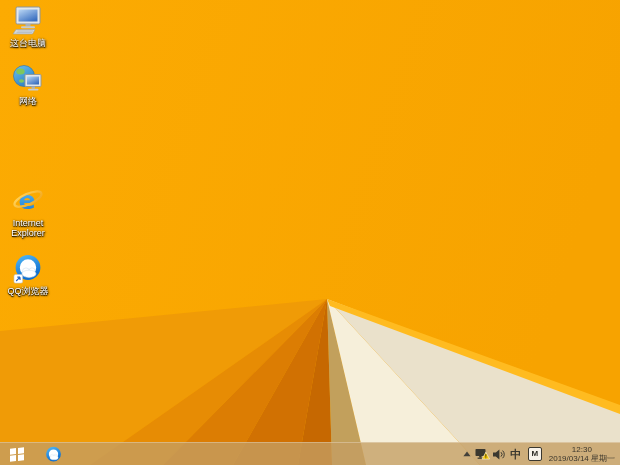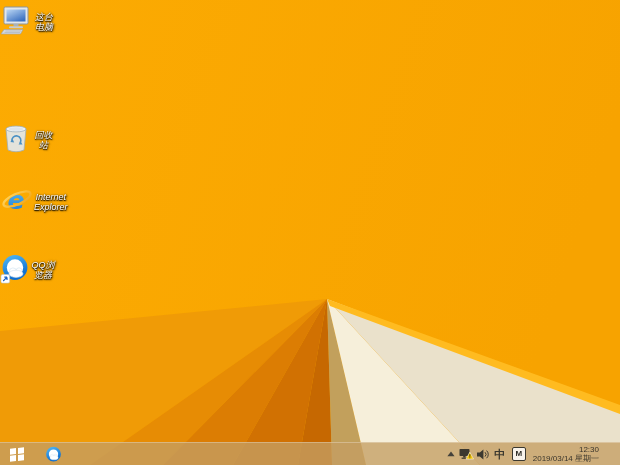--- a/index.html
+++ b/index.html
@@ -5,22 +5,22 @@
   html,body{margin:0;padding:0;background:#222;}
   .screen{
     position:relative;width:620px;height:465px;overflow:hidden;
     font-family:"Liberation Sans", sans-serif;
     -webkit-user-select:none;user-select:none;
   }
   .wallpaper{position:absolute;inset:0;z-index:0;}
   
   .icon-item{
     position:absolute;left:0;width:56px;
-    display:flex;flex-direction:row;align-items:center;
-    cursor:default;z-index:2;font-style:italic;
+    display:flex;flex-direction:column;align-items:center;
+    cursor:default;z-index:2;
   }
   .icon-art{width:34px;height:30px;display:flex;align-items:center;justify-content:center;}
   .icon-label{
     margin-top:2px;max-width:56px;text-align:center;
     font-size:9px;line-height:10px;color:#ffffff;
     text-shadow:0 1px 1px rgba(0,0,0,.9),0 0 2px rgba(0,0,0,.65),1px 1px 2px rgba(0,0,0,.8);
   }
   
   .taskbar{
     position:absolute;left:0;right:0;bottom:0;height:22px;z-index:5;
@@ -39,21 +39,21 @@
   .chevron{width:14px;}
   .tray-ico{width:17px;}
   .ime-mode{width:16px;font-size:11px;font-weight:600;color:#3b382f;line-height:22px;text-align:center;}
   .ime-badge{
     width:12px;height:12px;margin-left:4px;border:1.2px solid #3b382f;border-radius:2px;
     background:rgba(255,255,255,0.85);
     font-size:8px;font-weight:bold;color:#2f2d27;
     display:flex;align-items:center;justify-content:center;line-height:1;
   }
   .clock{
-    margin-left:7px;margin-right:21px;text-align:right;
+    margin-left:7px;margin-right:5px;text-align:center;
     font-size:8px;line-height:9.5px;color:#3a352b;cursor:default;white-space:nowrap;
   }
 </style>
 </head>
 <body>
 
 <div class="screen">
 
   <svg class="wallpaper" viewBox="0 0 620 465" width="620" height="465">
     <defs>
@@ -105,34 +105,36 @@
         <rect x="13.5" y="18" width="5" height="2.4" fill="#AAB2B8"></rect>
         <rect x="9" y="20.2" width="14" height="2" rx="1" fill="#C6CCD1"></rect>
         <polygon points="4,23.5 23,23.5 20.5,28 1,28" fill="#D4D9DC" stroke="#9AA1A7" stroke-width="0.6"></polygon>
         <line x1="5.5" y1="25" x2="21" y2="25" stroke="#AEB5BA" stroke-width="0.7"></line>
         <line x1="4.5" y1="26.5" x2="20" y2="26.5" stroke="#AEB5BA" stroke-width="0.7"></line>
       </svg>
     </div>
     <div class="icon-label">这台电脑</div>
   </div>
 
-
-  <div class="icon-item" style="top:124px">
-    <div class="icon-art">
-      <svg viewBox="0 0 30 30" width="30" height="30">
-        <path d="M5,5 L25,5 L23,26 Q15,29.5 7,26 Z" fill="rgba(226,232,238,0.92)" stroke="#9FB0BA" stroke-width="0.8"></path>
-        <ellipse cx="15" cy="5" rx="10" ry="2.9" fill="#EEF2F5" stroke="#9FB0BA" stroke-width="0.8"></ellipse>
-        <ellipse cx="15" cy="5" rx="7.3" ry="1.8" fill="#DDE4EA"></ellipse>
-        <path d="M11,17.5 a4.5,4.5 0 1 1 8,1.6" stroke="#4A90C4" stroke-width="1.6" fill="none"></path>
-        <polygon points="19.6,17.2 21.5,20.6 17.6,20.6" fill="#4A90C4"></polygon>
-        <polygon points="11.6,15 9.4,18 13.2,18.6" fill="#4A90C4"></polygon>
-      </svg>
-    </div>
-    <div class="icon-label">回收站</div>
-  </div>
+  <div class="icon-item" style="top:64px">
+    <div class="icon-art">
+      <svg viewBox="0 0 32 30" width="32" height="30">
+        <circle cx="12" cy="12" r="10.5" fill="url(#glb)" stroke="#2A6DA8" stroke-width="0.6"></circle>
+        <ellipse cx="8.5" cy="7.5" rx="4.2" ry="3" fill="#7EC75E"></ellipse>
+        <ellipse cx="16" cy="13" rx="3.4" ry="2.4" fill="#6FBC52"></ellipse>
+        <ellipse cx="9.5" cy="17" rx="2.6" ry="1.8" fill="#7EC75E"></ellipse>
+        <rect x="13" y="10.5" width="16" height="12" rx="1" fill="#E3E7EA" stroke="#8D959C" stroke-width="0.9"></rect>
+        <rect x="15" y="12.5" width="12" height="8" fill="url(#scr)"></rect>
+        <rect x="19.5" y="22.5" width="3.4" height="2.2" fill="#AAB2B8"></rect>
+        <rect x="16" y="24.7" width="10.5" height="1.8" rx="0.9" fill="#C6CCD1"></rect>
+      </svg>
+    </div>
+    <div class="icon-label">网络</div>
+  </div>
+
 
   <div class="icon-item" style="top:186px">
     <div class="icon-art">
       <svg viewBox="0 0 34 34" width="34" height="32">
         <text x="7" y="26" font-family="'DejaVu Sans', sans-serif" font-size="27" font-weight="bold" fill="url(#ieg)">e</text>
         <g transform="rotate(-24 17 15)">
           <ellipse cx="17" cy="15" rx="15.5" ry="5.6" fill="none" stroke="url(#ring)" stroke-width="2.4"></ellipse>
         </g>
       </svg>
     </div>

